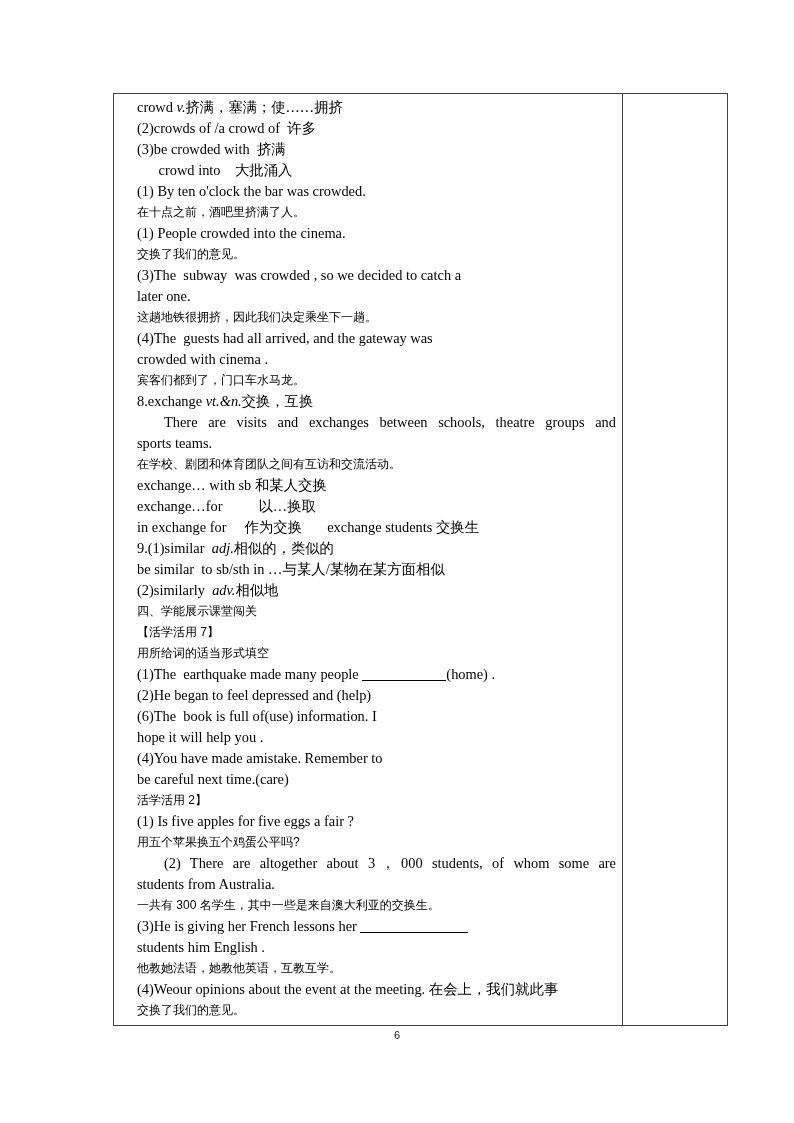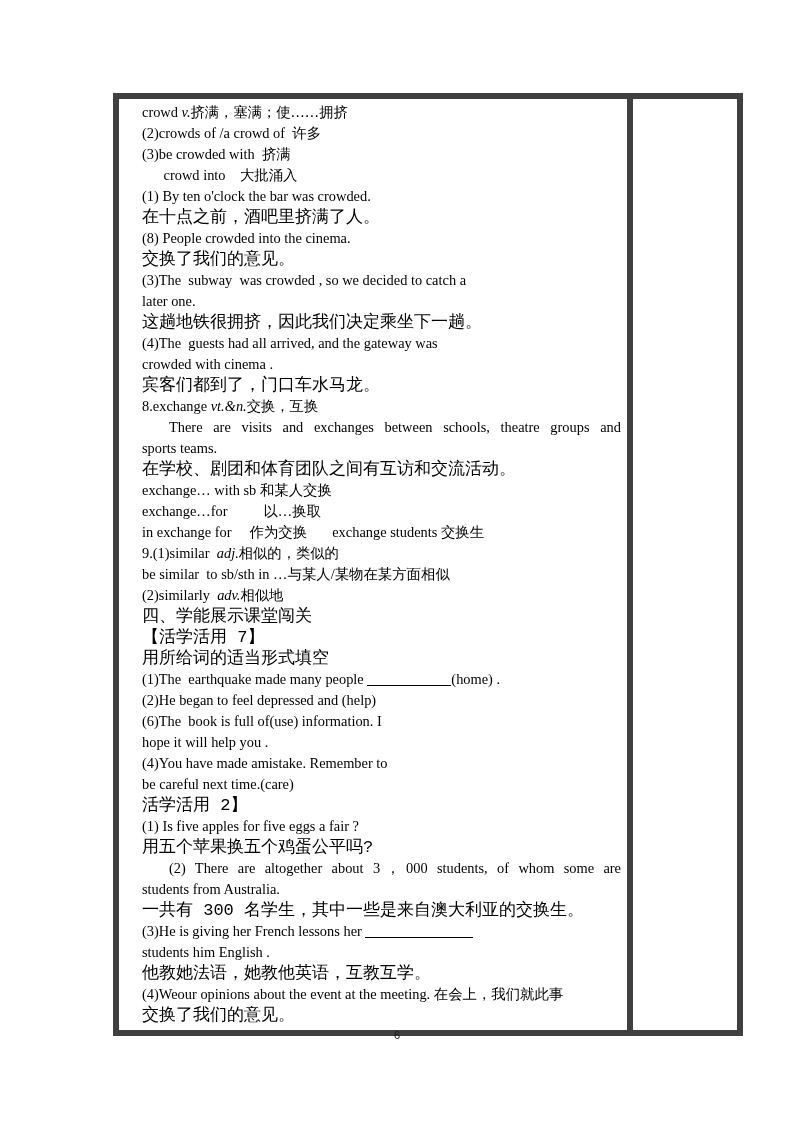--- a/index.html
+++ b/index.html
@@ -27,41 +27,41 @@
   #doc-table {
     position: absolute;
     left: 113px;
     top: 93px;
     width: 612px;
     height: 920px;
     border-collapse: collapse;
     table-layout: fixed;
   }
   #doc-table td {
-    border: 6px solid #404040;
+    border: 1px solid #404040;
     vertical-align: top;
     padding: 0;
   }
   td.main-cell { width: 508px; }
   td.side-cell { width: 104px; }
 
   .cell-inner {
     padding: 3px 6px 4px 23px;
   }
 
   
   .ln {
     font-size: 14.4px;
     line-height: 21px;
     white-space: pre-wrap;
     margin: 0;
   }
   .ln.cjk-line {
-    font-family: Liberation Mono, monospace;
-    font-size: 17px;
+    font-family: Liberation Sans, sans-serif;
+    font-size: 12px;
   }
   .ln.justify {
     text-align: justify;
     text-align-last: justify;
     white-space: normal;
     margin-left: 27px;
   }
   .cjk {
     font-family: "DejaVu Sans", "Liberation Sans", sans-serif;
     font-size: 14.3px;
@@ -99,21 +99,21 @@
         <td class="main-cell">
           <div class="cell-inner">
 
             <p class="ln"><span>crowd </span><span class="it">v.</span><span class="cjk">挤满，塞满；使……拥挤</span></p>
 
             <p class="ln">(2)crowds of /a crowd of  许多</p>
             <p class="ln">(3)be crowded with  挤满</p>
             <p class="ln">      crowd into    大批涌入</p>
             <p class="ln">(1) By ten o'clock the bar was crowded.</p>
             <p class="ln cjk-line">在十点之前，酒吧里挤满了人。</p>
-            <p class="ln">(8) People crowded into the cinema.</p>
+            <p class="ln">(1) People crowded into the cinema.</p>
             <p class="ln cjk-line">交换了我们的意见。</p>
             <p class="ln">(3)The  subway  was crowded , so we decided to catch a</p>
             <p class="ln">later one.</p>
             <p class="ln cjk-line">这趟地铁很拥挤，因此我们决定乘坐下一趟。</p>
             <p class="ln">(4)The  guests had all arrived, and the gateway was</p>
             <p class="ln">crowded with cinema .</p>
             <p class="ln cjk-line">宾客们都到了，门口车水马龙。</p>
 
             <p class="ln"><span>8.exchange </span><span class="it">vt.&amp;n.</span><span class="cjk">交换，互换</span></p>
 

